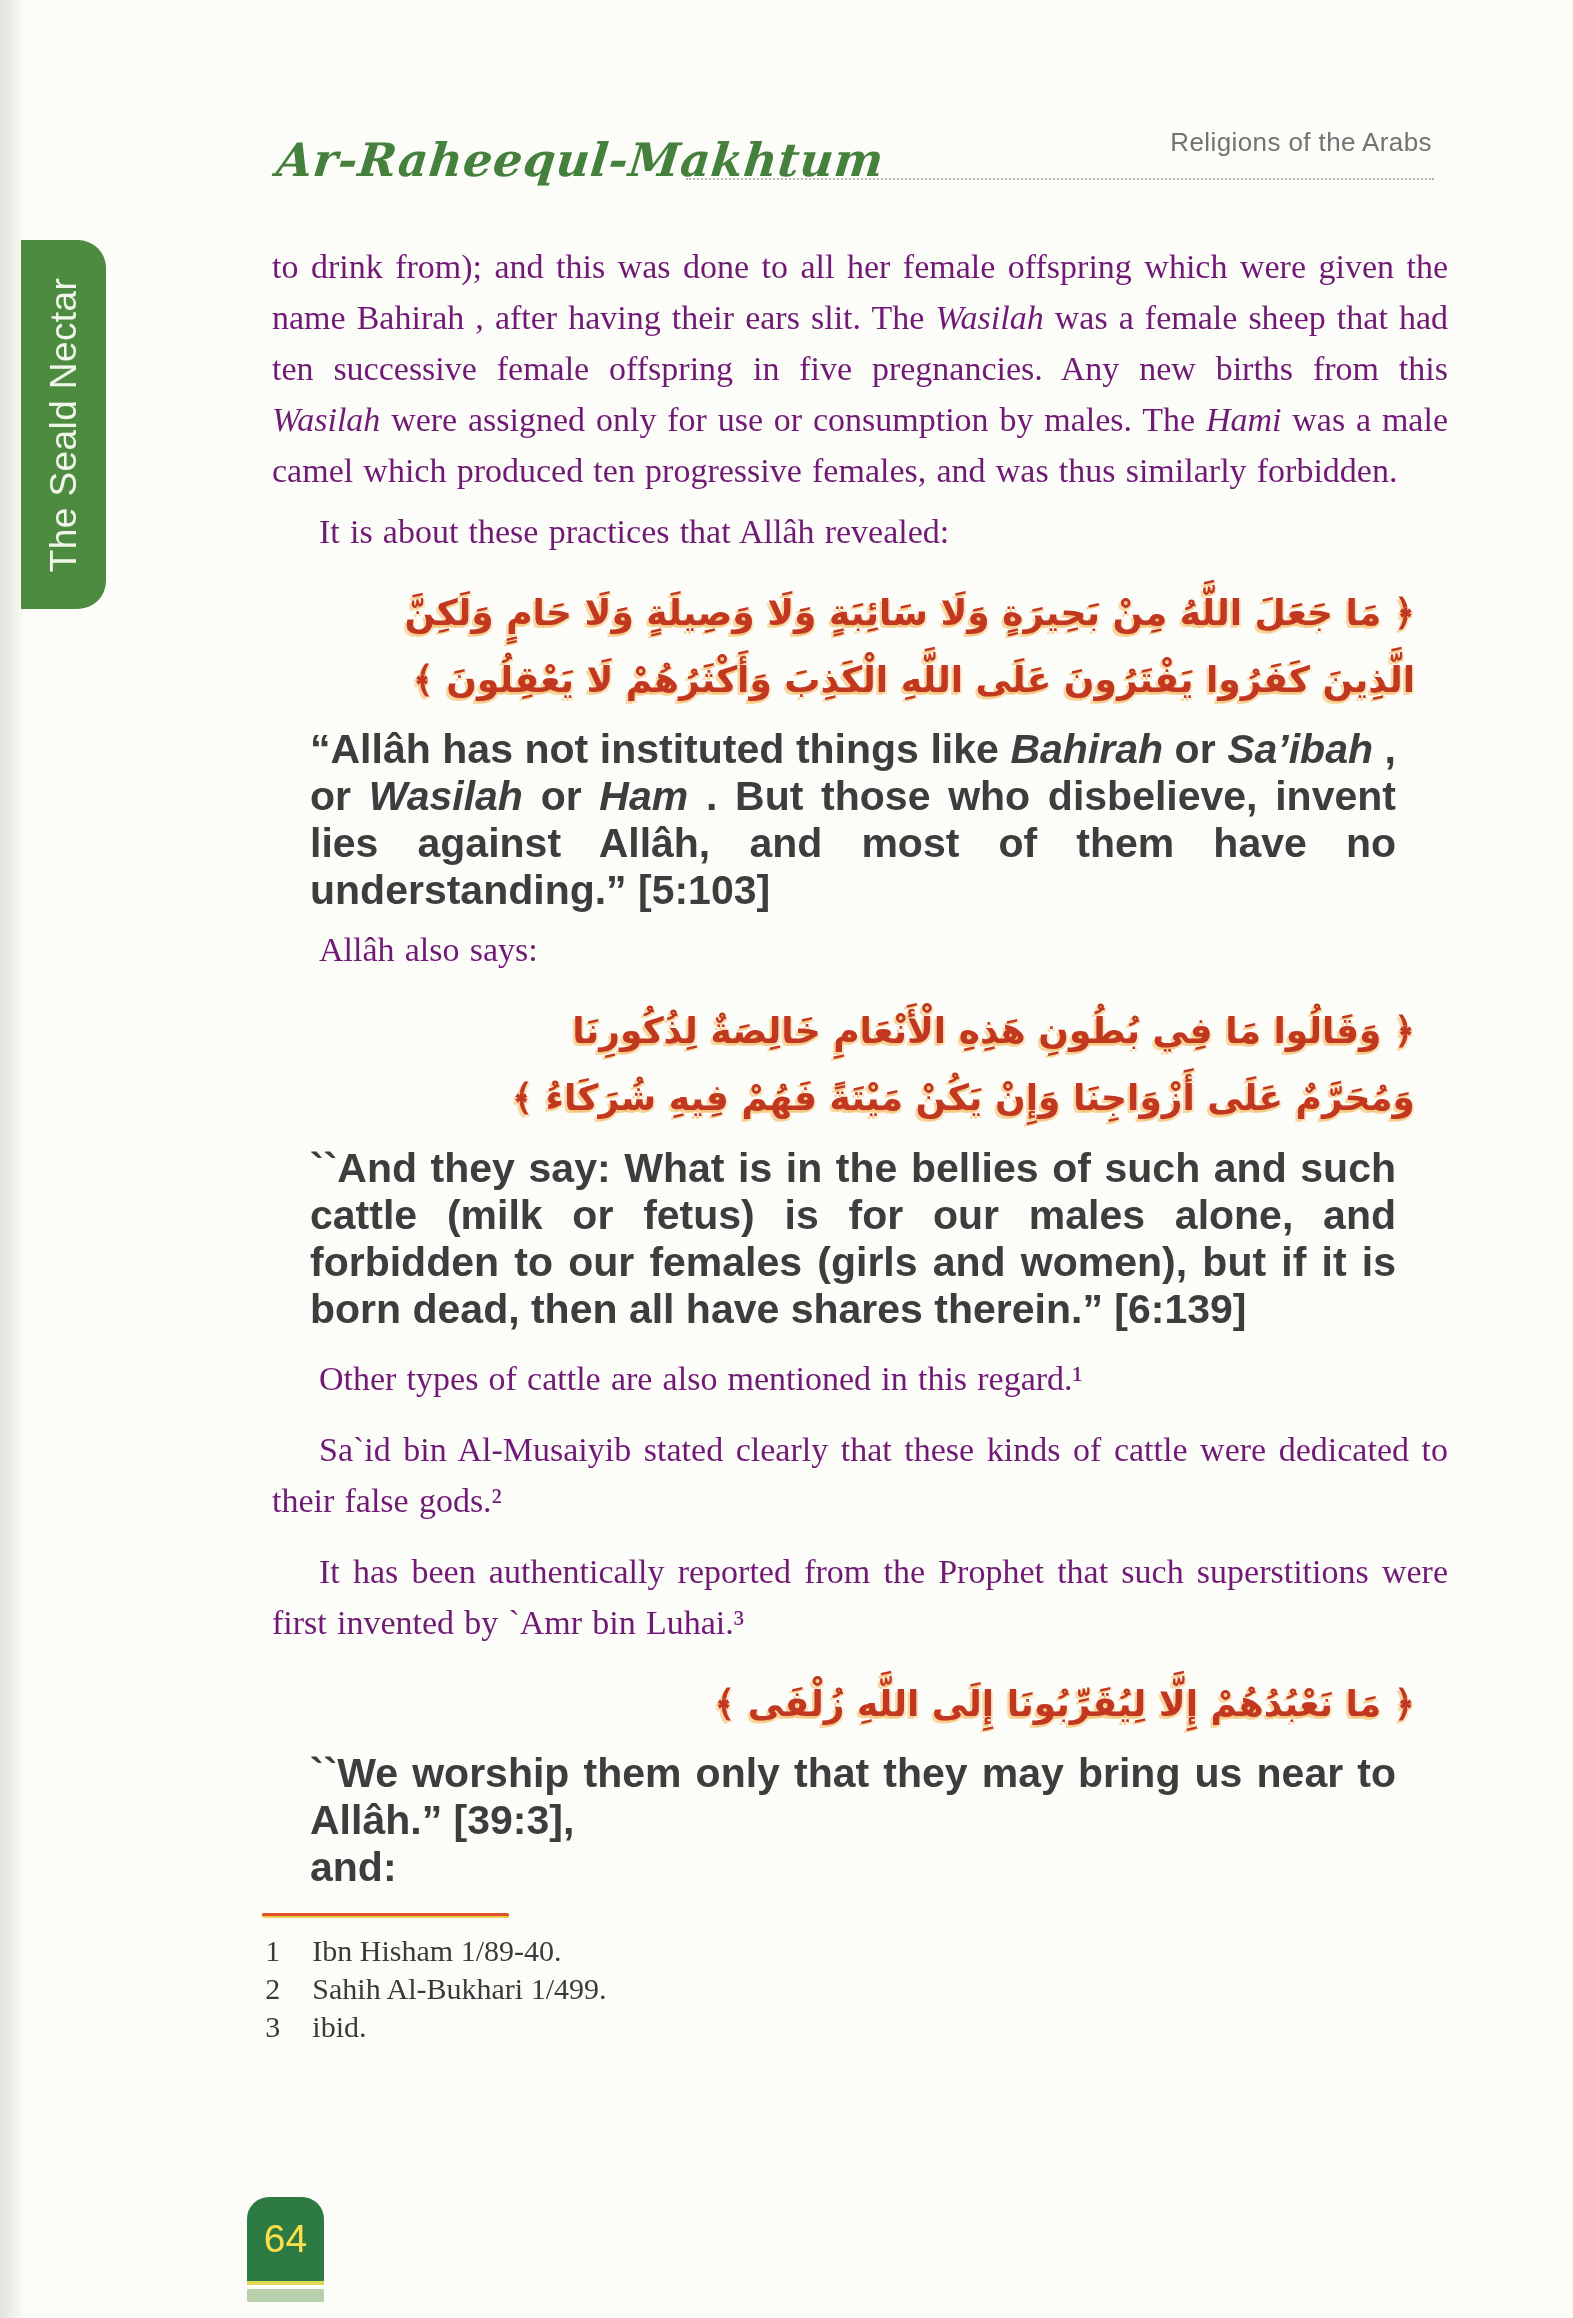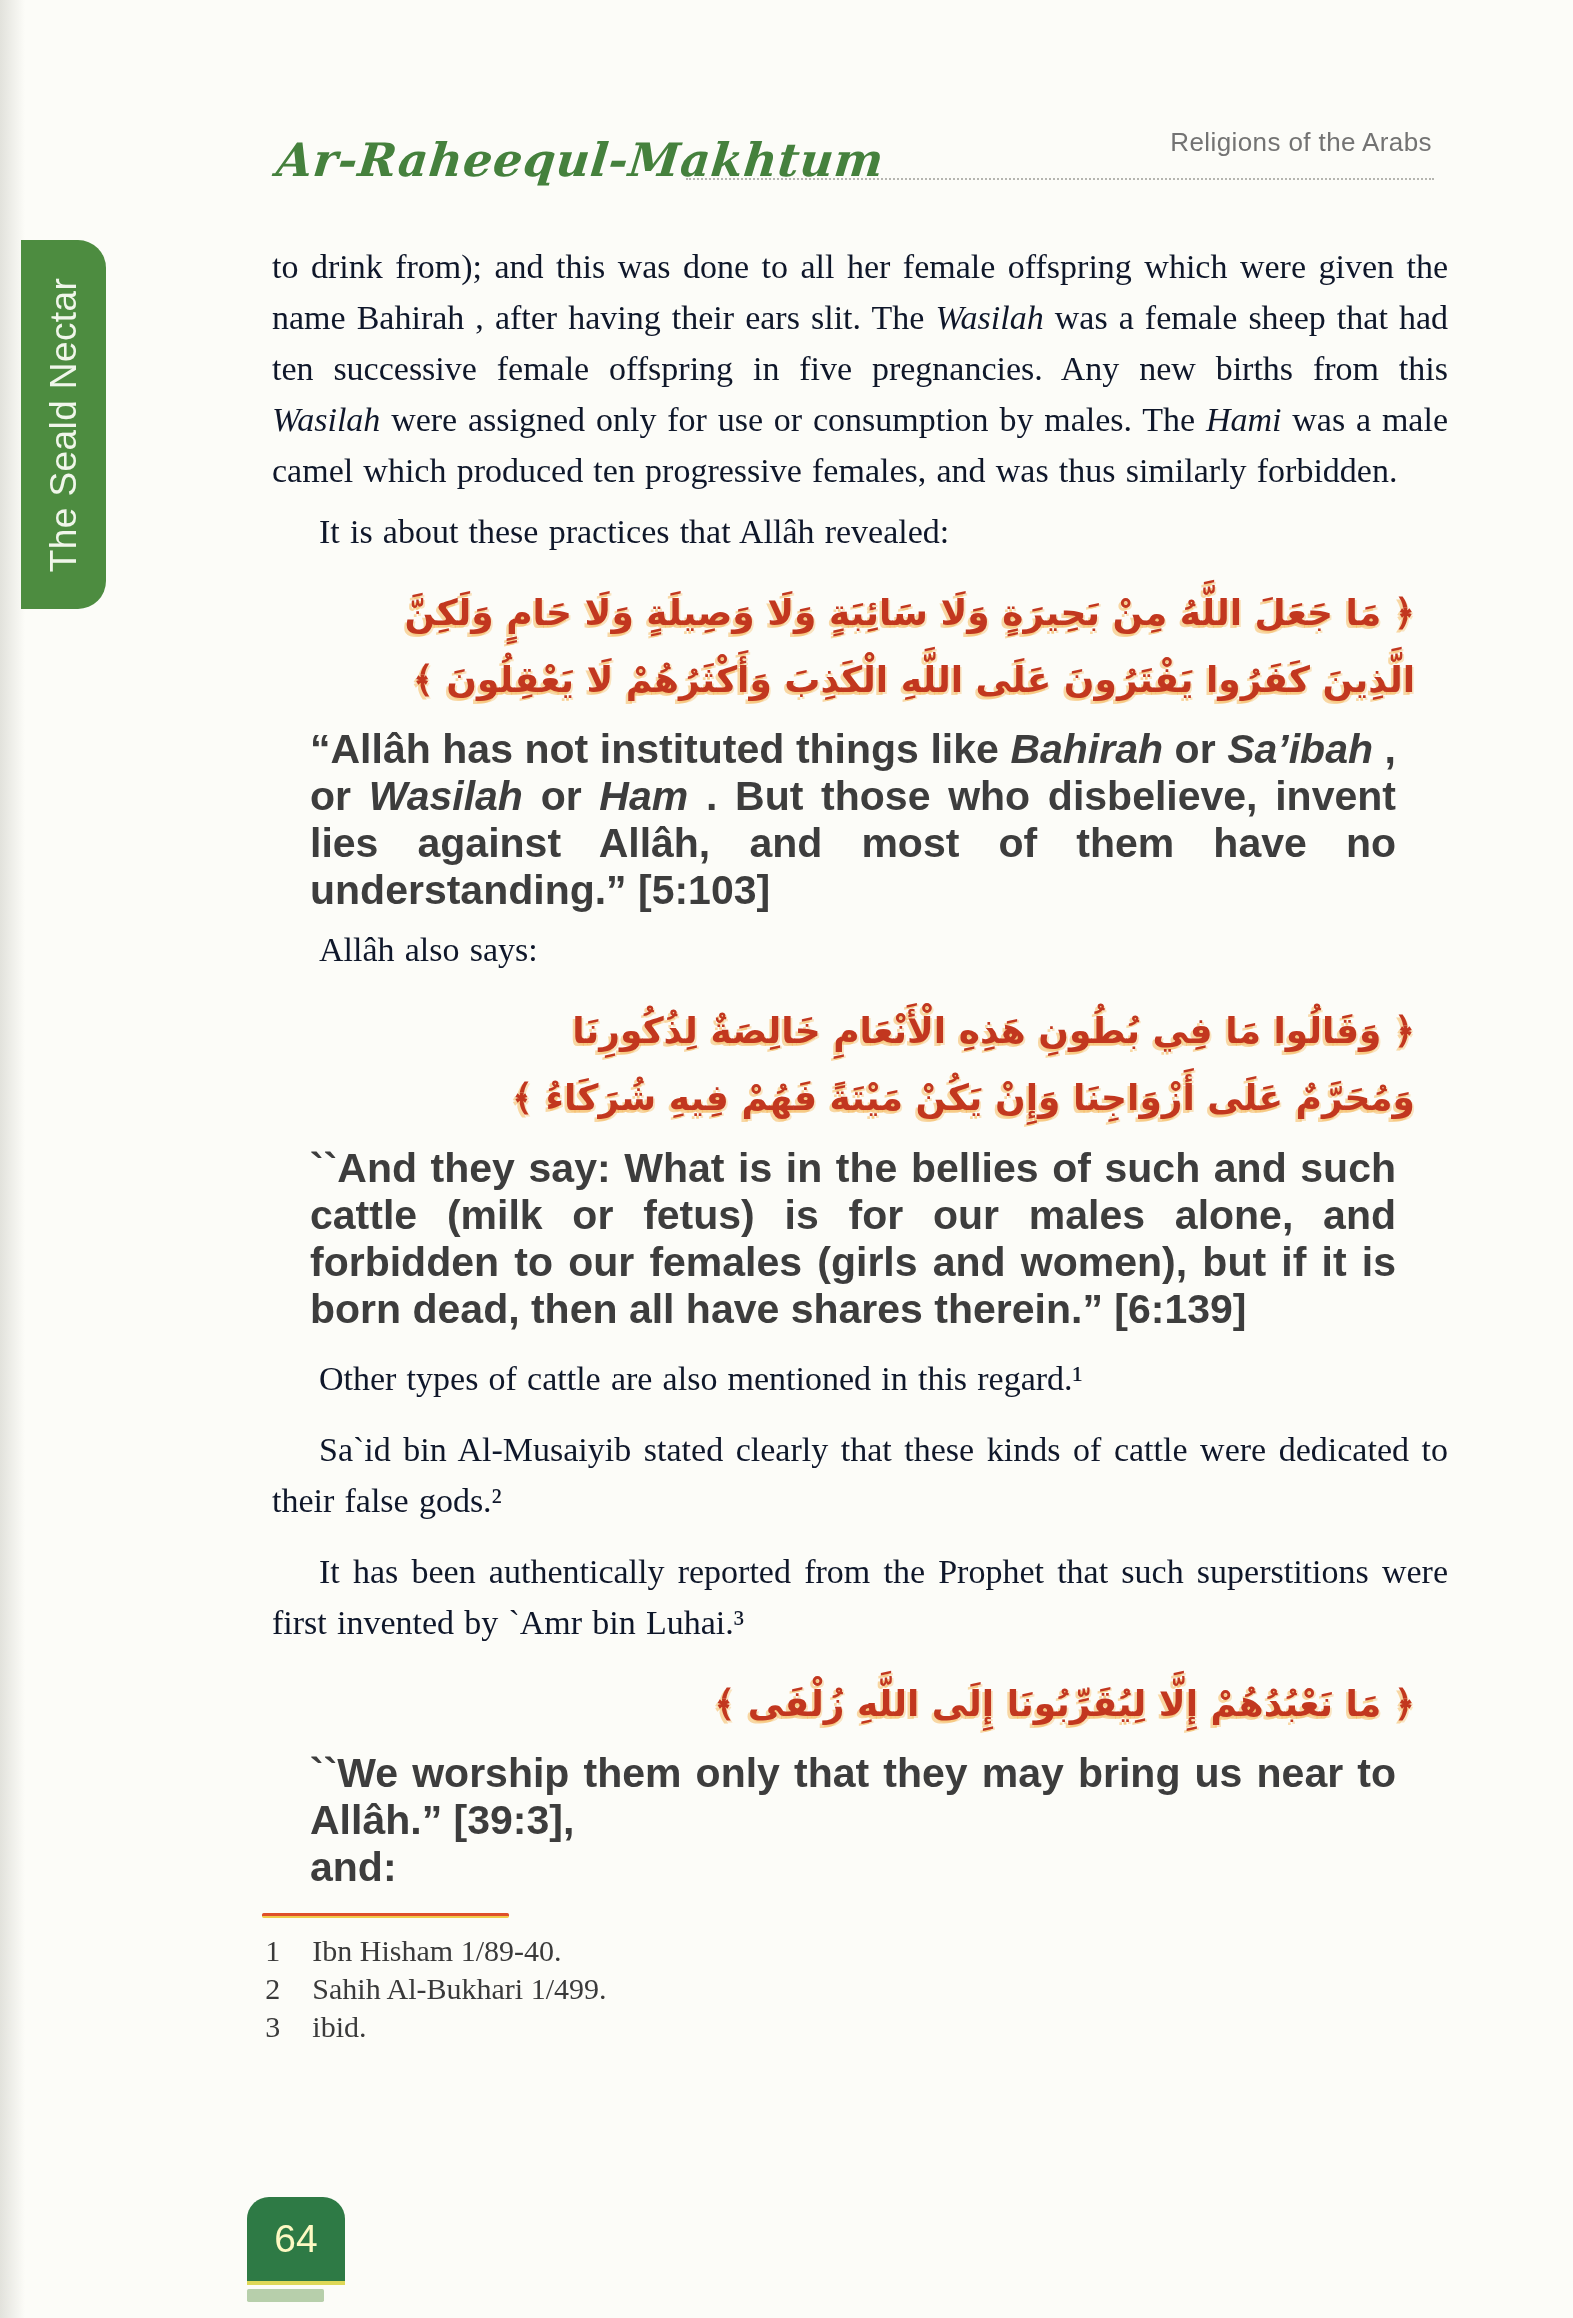--- a/index.html
+++ b/index.html
@@ -50,21 +50,21 @@
     white-space:nowrap;
     color:#f0f6ea;
     font-family:"Liberation Sans", sans-serif;
     font-size:37px; letter-spacing:0.4px;
   }
 
   
   .column { position:absolute; left:272px; top:241px; width:1176px; }
   p { margin:0; }
   .body {
-    font-size:34px; line-height:51px; color:#0f172a;
+    font-size:34px; line-height:51px; color:#701a75;
     text-align:justify; word-spacing:1.7px;
   }
   .indent { text-indent:47px; }
   .mt { margin-top:20px; }
   .mt-sm { margin-top:10px; }
 
   .verse {
     direction:rtl;
     font-family:"DejaVu Sans", sans-serif;
     font-size:36px; font-weight:bold;
@@ -92,26 +92,26 @@
   .fn-rule {
     width:247px; height:5px; margin-left:-10px; margin-bottom:13.4px;
     background:linear-gradient(to bottom, #df4f2a 0 55%, #f0cb4a 55% 100%);
     border-radius:1.7px;
   }
   .fn { font-size:30px; line-height:38px; color:#3a3a3a; margin-left:-6.7px; }
   .fn-num { display:inline-block; width:47px; }
 
   
   .page-num-box {
-    position:absolute; left:247px; top:2197px; width:98px; height:84px;
+    position:absolute; left:247px; top:2197px; width:77px; height:84px;
     background:#2e7a45;
     border-radius:22px 22px 0 0;
     border-bottom:4.2px solid #ded857;
     display:flex; align-items:center; justify-content:center;
-    color:#fef9c3;
+    color:#fde047;
     font-family:"Liberation Sans", sans-serif;
     font-size:39px;
   }
   .page-num-reflection {
     position:absolute; left:247px; top:2289px; width:77px; height:12.5px;
     background:#aac79d; opacity:0.85; border-radius:1.7px;
   }
 </style>
 </head>
 <body>

